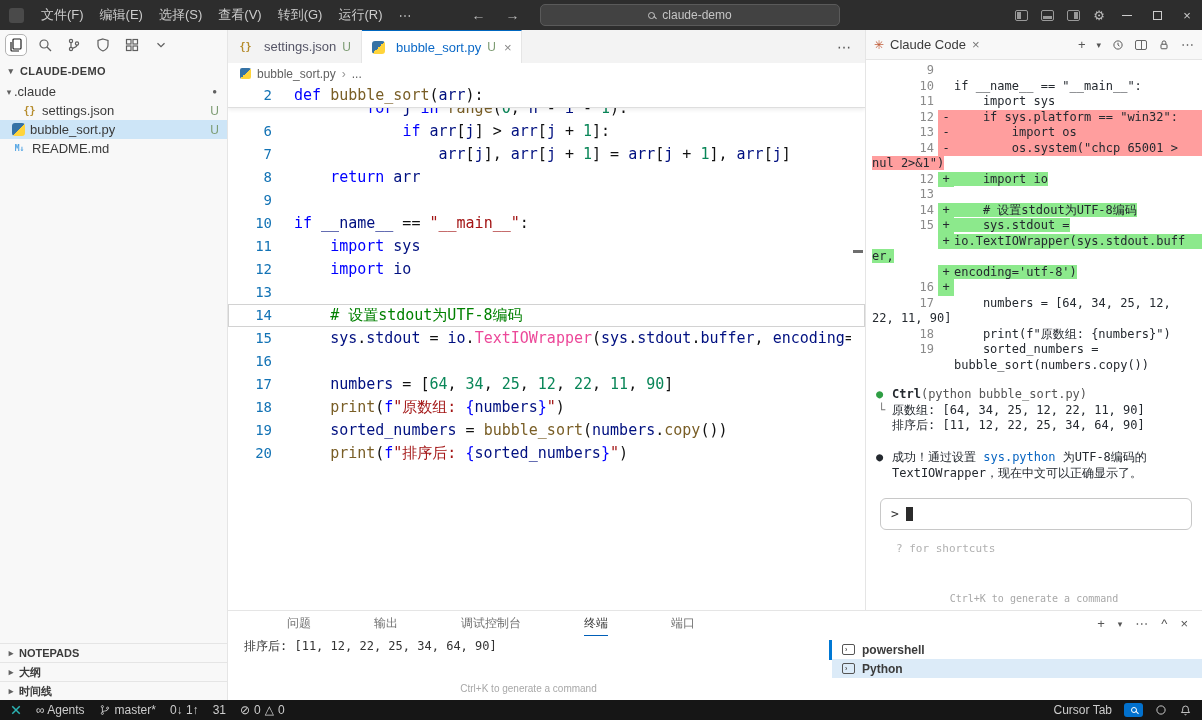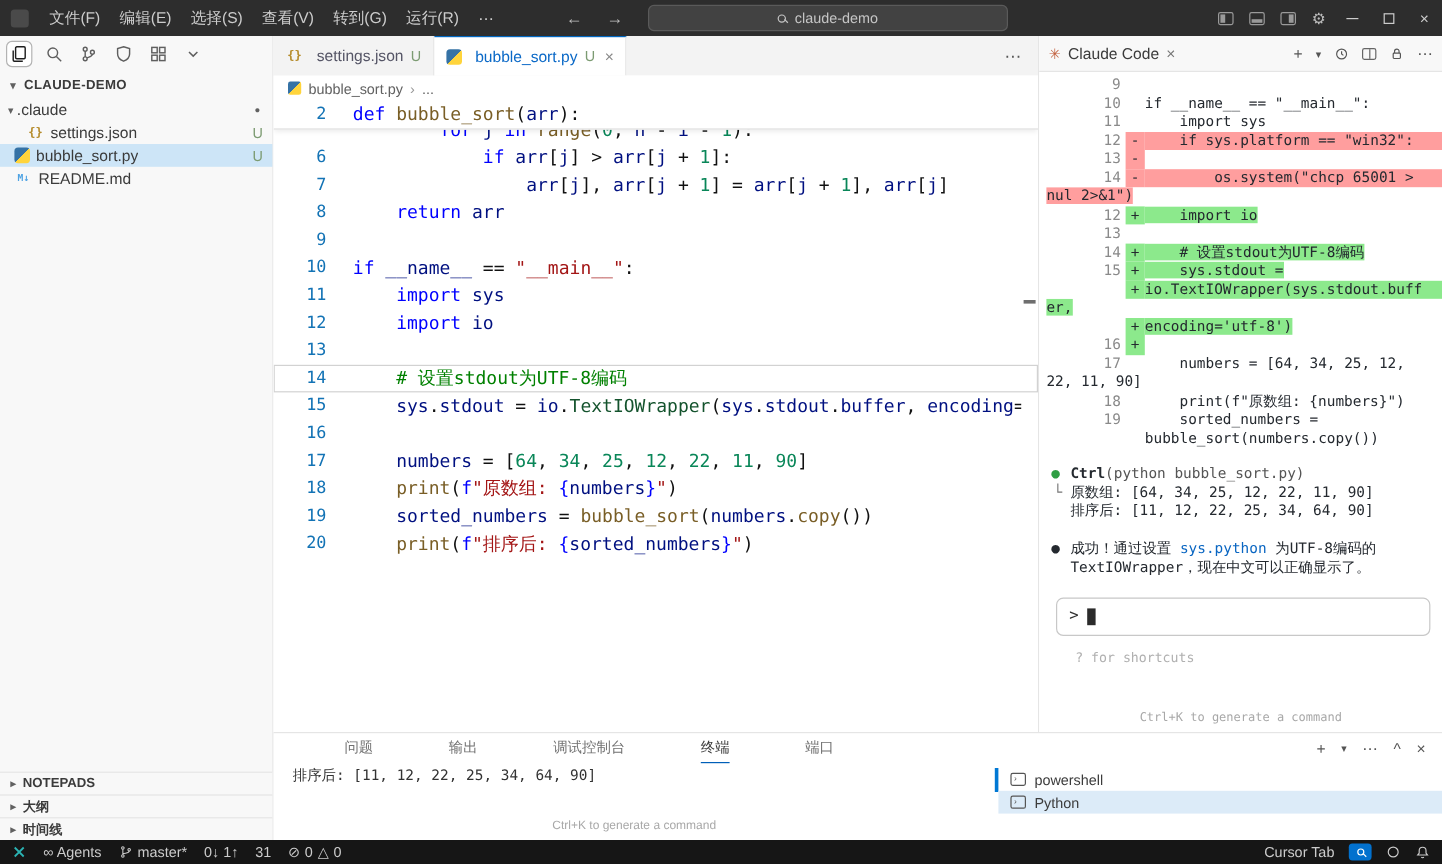--- a/index.html
+++ b/index.html
@@ -68,21 +68,21 @@
   .sticky-wrap{background:#fff;border-bottom:1px solid #dedede;box-shadow:0 2px 4px rgba(0,0,0,.07);position:relative;z-index:2;}
   .eline.partial{height:12px;overflow:hidden;}
   .eline.partial .lnum,.eline.partial .lcode{margin-top:-11px;}
   .eline.cur{outline:1px solid #d2d2d2;outline-offset:-1px;}
   .tk-kw{color:#0000ff;}
   .tk-fn{color:#795e26;}
   .tk-var{color:#001080;}
   .tk-num{color:#098658;}
   .tk-str{color:#a31515;}
   .tk-cmt{color:#008000;}
-  .tk-cls{color:#14532d;}
+  .tk-cls{color:#ec4899;}
   .tk-tx{color:#111;}
   .vscroll{position:absolute;right:0;top:0;width:14px;height:100%;}
   .scroll-marker{position:absolute;right:2px;top:166px;width:10px;height:3px;background:#6e6e6e;}
 
   
   .claude-panel{flex:1;display:flex;flex-direction:column;background:#fff;min-width:0;}
   .cp-header{flex:0 0 30px;display:flex;align-items:center;gap:6px;padding:0 8px;border-bottom:1px solid #e5e5e5;font-size:13px;color:#3b3b3b;background:#f8f8f8;}
   .spark{color:#c15f3c;font-size:12px;}
   .cp-close{color:#777;font-size:13px;}
   .cp-actions{margin-left:auto;display:flex;align-items:center;gap:11px;color:#555;font-size:13px;}
@@ -118,21 +118,21 @@
   .bottom-panel{flex:0 0 90px;border-top:1px solid #e5e5e5;display:flex;flex-direction:column;background:#fff;}
   .bp-tabs{flex:0 0 25px;display:flex;align-items:stretch;gap:20px;padding-left:16px;font-size:12px;color:#717171;position:relative;}
   .bp-tab{display:flex;align-items:center;white-space:nowrap;margin-left:43px;}
   .bp-tab.active{color:#3b3b3b;border-bottom:1px solid #005fb8;}
   .bp-icons{position:absolute;right:14px;top:0;height:25px;display:flex;align-items:center;gap:13px;color:#555;font-size:13px;}
   .bp-content{flex:1;display:flex;min-height:0;}
   .term-out{flex:1;padding:2px 0 0 16px;font-family:"DejaVu Sans Mono","Liberation Mono",monospace;font-size:12px;line-height:16px;color:#333;position:relative;min-width:0;}
   .tline{white-space:pre;overflow:hidden;}
   .term-hint{position:absolute;bottom:3px;left:0;right:0;text-align:center;font-size:10px;color:#a8a8a8;font-family:"Liberation Sans",sans-serif;}
   .term-sash{flex:0 0 3px;height:20px;background:#0078d4;margin-top:4px;}
-  .term-list{flex:0 0 370px;padding-top:4px;}
+  .term-list{flex:0 0 370px;padding-top:4px;font-weight:bold;}
   .term-row{height:19px;display:flex;align-items:center;gap:7px;padding-left:10px;font-size:12px;color:#3b3b3b;}
   .term-row.selected{background:#dcebf8;}
   .term-ico{width:13px;height:11px;border:1px solid #555;border-radius:2px;font-size:7px;line-height:9px;padding-left:2px;color:#555;}
 
   
   .statusbar{flex:0 0 20px;background:#161616;display:flex;align-items:center;color:#cccccc;font-size:12px;padding:0 10px;gap:14px;}
   .sb-item{display:flex;align-items:center;gap:4px;white-space:nowrap;}
   .sb-right{margin-left:auto;display:flex;align-items:center;gap:12px;}
   .lens-chip{width:19px;height:14px;background:#0271ce;border-radius:3px;display:flex;align-items:center;justify-content:center;color:#fff;}
   svg{display:block;}
@@ -412,20 +412,21 @@
                   <span class="cbody"><span class="chip">    import sys</span></span>
                 </div>
                 <div class="crow">
                   <span class="cnum">12</span>
                   <span class="csign del">-</span>
                   <span class="cbody del"><span class="chip">    if sys.platform == "win32":</span></span>
                 </div>
                 <div class="crow">
                   <span class="cnum">13</span>
                   <span class="csign del">-</span>
+                  <span class="cbody del"><span class="chip">        import os</span></span>
                 </div>
                 <div class="crow">
                   <span class="cnum">14</span>
                   <span class="csign del">-</span>
                   <span class="cbody del"><span class="chip">        os.system("chcp 65001 &gt;</span></span>
                 </div>
                 <div class="crow edge">
                   <span class="cbody"><span class="chip del">nul 2&gt;&amp;1")</span></span>
                 </div>
                 <div class="crow">

